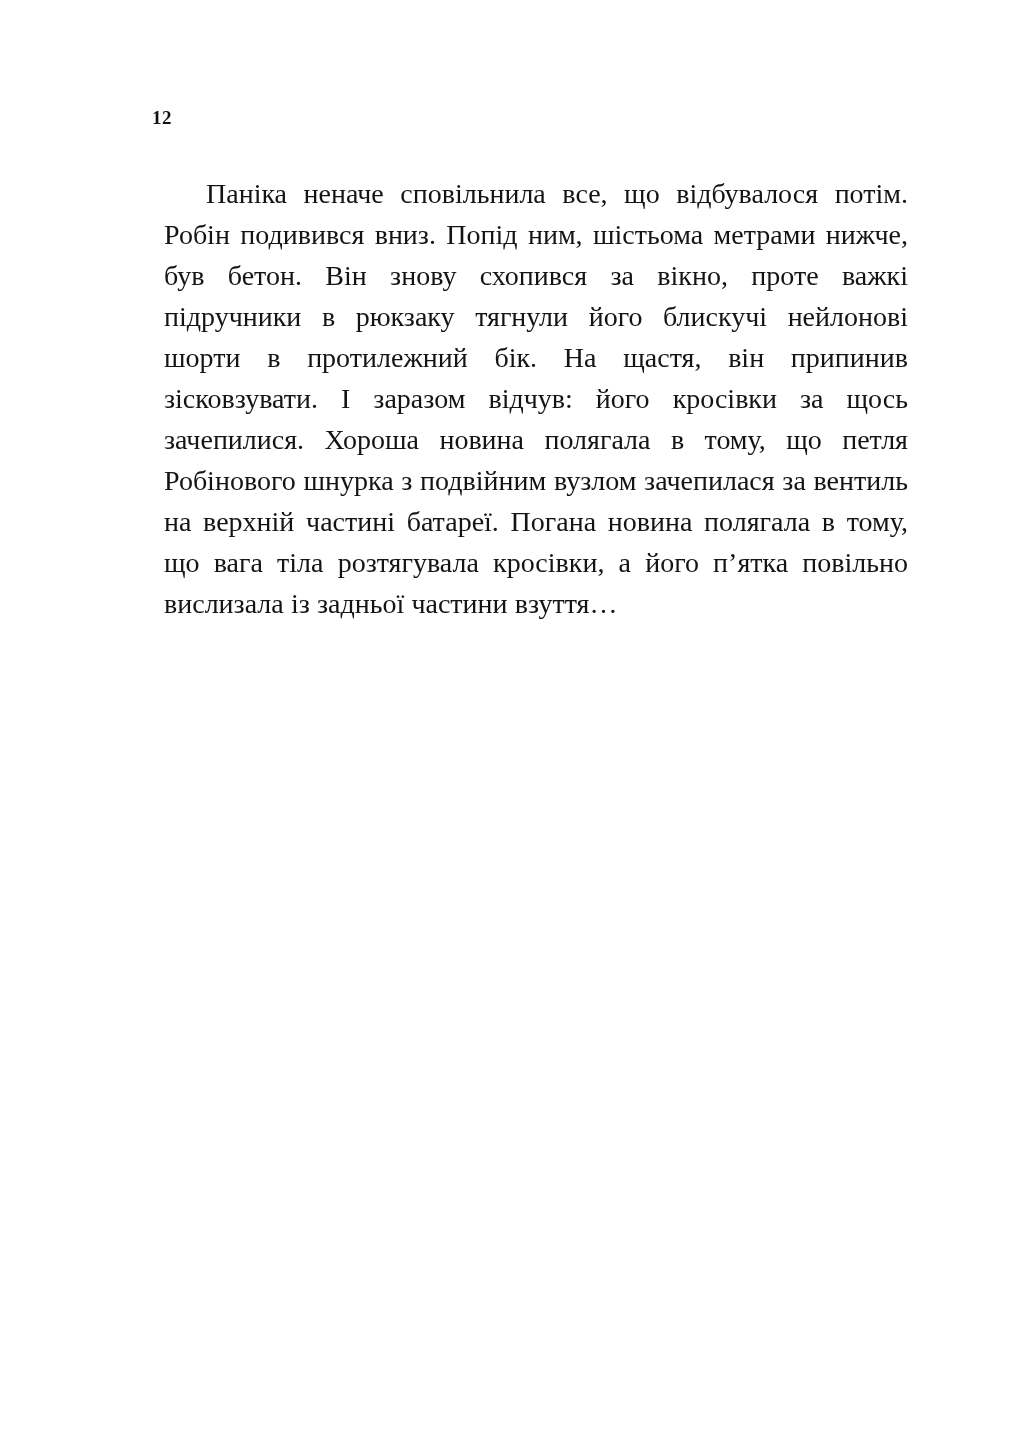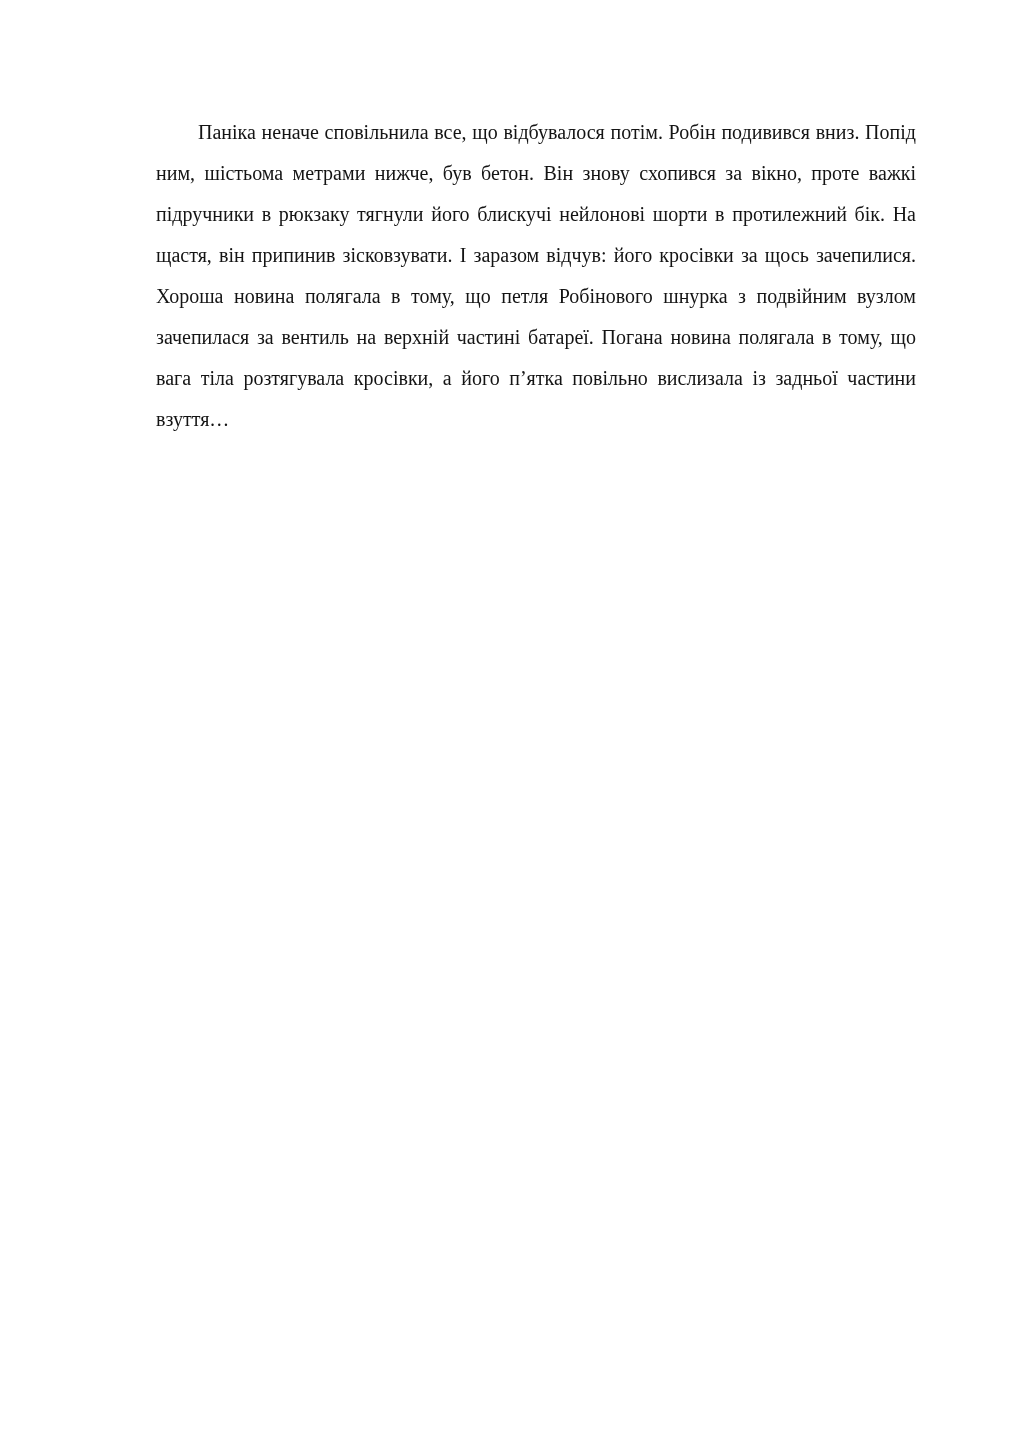--- a/index.html
+++ b/index.html
@@ -32,31 +32,32 @@
   .folio {
     font-family: "Liberation Serif", "DejaVu Serif", serif;
     font-size: 19px;
     font-weight: 700;
     letter-spacing: 0.5px;
     color: #111111;
     line-height: 1;
     margin: 0 0 46px 0;
   }
   .body-para {
-    margin: 4px;
-    font-size: 20px;
+    margin: 12px;
+    font-size: 28px;
     line-height: 41px;
     text-align: justify;
     text-justify: inter-word;
     text-indent: 42px;
     color: #141414;
     hyphens: manual;
     word-spacing: 0.2px;
   }
 </style>
 </head>
 <body>
 
 <div class="page">
   <div class="text-block">
+    <div class="folio">12</div>
     <p class="body-para">Паніка неначе сповільнила все, що відбувалося потім. Робін подивився вниз. Попід ним, шістьома метрами нижче, був бетон. Він знову схопився за вікно, проте важкі підручники в рюкзаку тягнули його блискучі нейлонові шорти в протилежний бік. На щастя, він припинив зісковзувати. І заразом відчув: його кросівки за щось зачепилися. Хороша новина полягала в тому, що петля Робінового шнурка з подвійним вузлом зачепилася за вентиль на верхній частині батареї. Погана новина полягала в тому, що вага тіла розтягувала кросівки, а його п’ятка повільно вислизала із задньої частини взуття…</p>
   </div>
 </div>
 
 </body></html>

